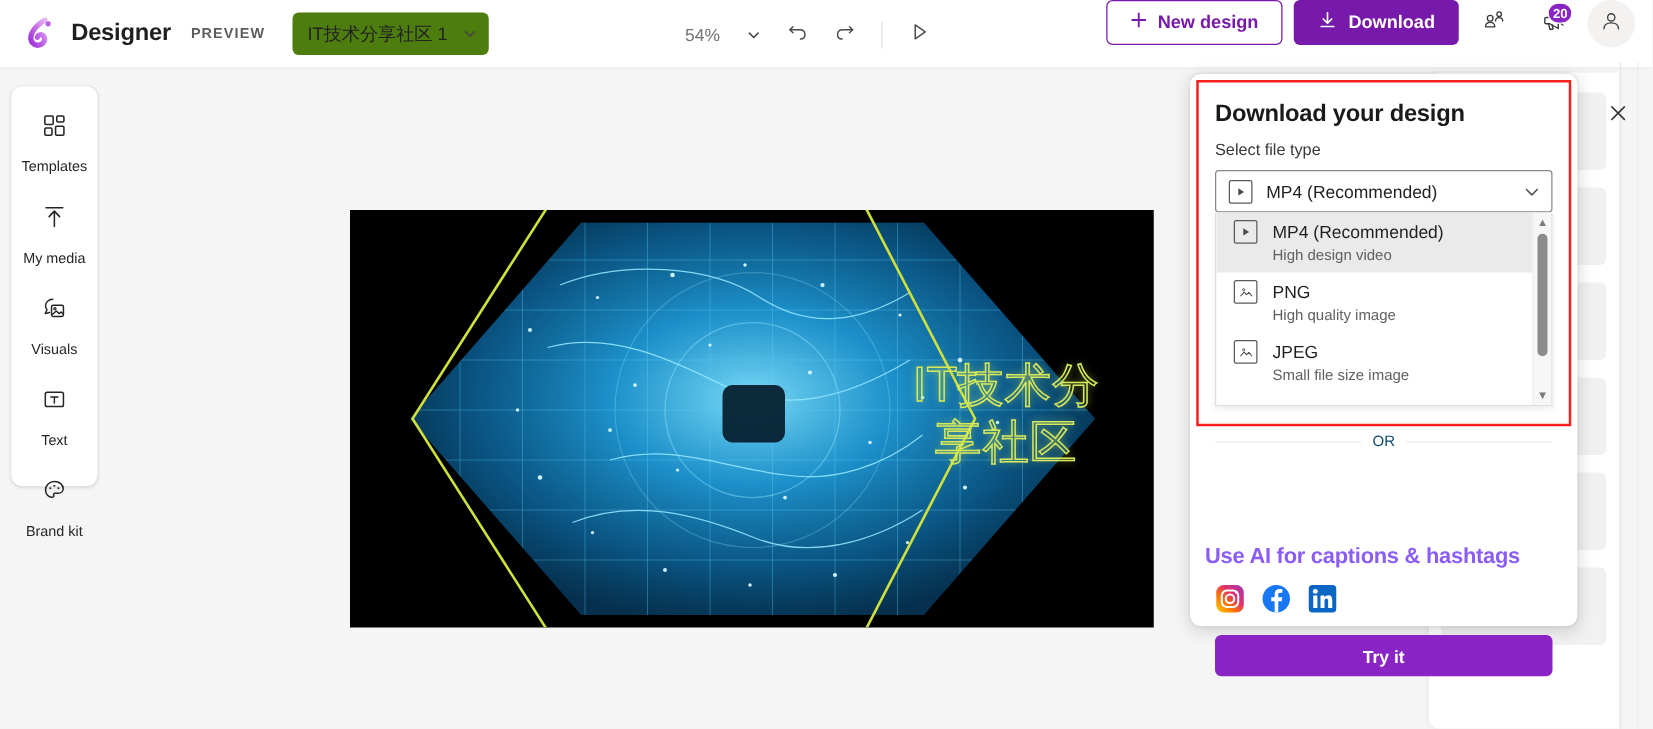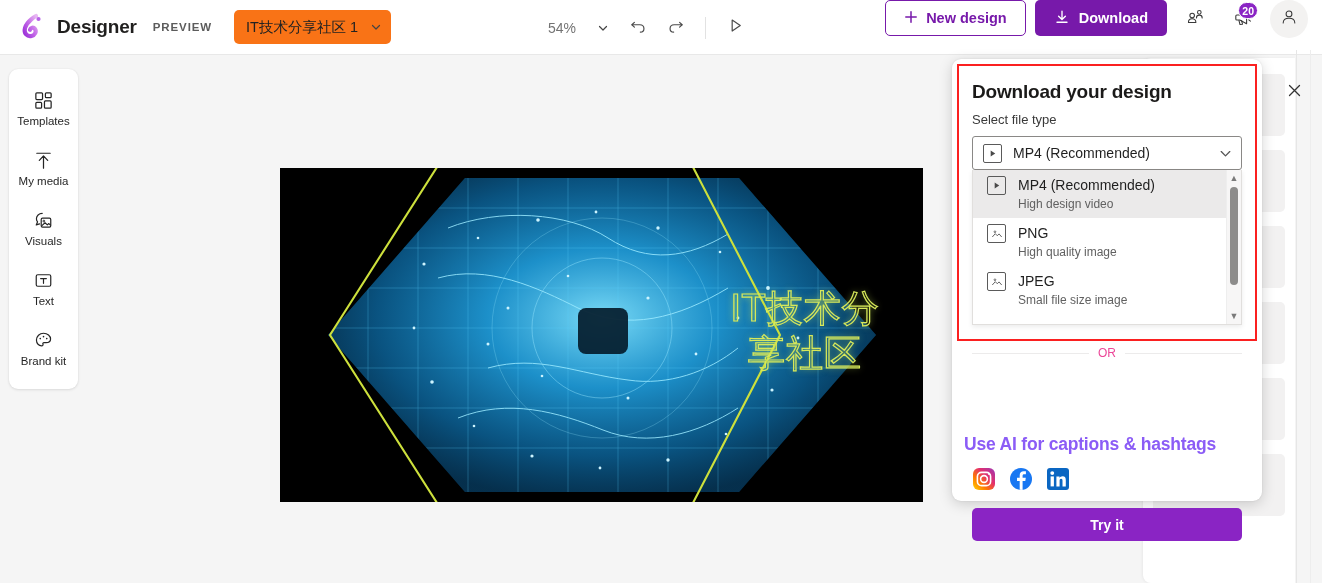--- a/index.html
+++ b/index.html
@@ -22,21 +22,21 @@
     margin-left: 7px; font-size: 19px; font-weight: 700; color: #201f1e;
     letter-spacing: -0.2px;
   }
   .preview-tag {
     margin-left: 16px; font-size: 11.5px; font-weight: 600; color: #5c5c5c;
     letter-spacing: 0.9px;
     text-align: right;
   }
   .doc-name-btn {
     margin-left: 22px; height: 34px; display: flex; align-items: center;
-    padding: 0 9px 0 12px; border-radius: 5px; background: #f97316;
+    padding: 0 9px 0 12px; border-radius: 5px; background: #4d7c0f;
     cursor: pointer;
   }
   .doc-name-text { font-size: 14.5px; color: #222; }
   .chev { margin-left: 12px; color: #444; display:flex; }
 
   .center-tools {
     position: absolute; left: 540px; top: 0; height: 55px;
     display: flex; align-items: center; gap: 4px;
   }
   .zoom-btn {
@@ -80,21 +80,21 @@
 
   
   .sidebar {
     position: absolute; left: 9px; top: 69px; width: 69px; height: 320px;
     background: #ffffff; border-radius: 9px; padding-top: 16px;
     box-shadow: 0 1px 3px rgba(0,0,0,0.10), 0 0 2px rgba(0,0,0,0.06);
     display: flex; flex-direction: column; align-items: center; gap: 15px;
   }
   .side-item {
     width: 62px; display: flex; flex-direction: column; align-items: center;
-    gap: 3px; cursor: pointer; padding: 3px 0; border-radius: 6px;
+    gap: 16px; cursor: pointer; padding: 3px 0; border-radius: 6px;
   }
   .side-icon { color: #242424; display: flex; align-items: center; justify-content: center; height: 24px; }
   .side-label { font-size: 11.5px; color: #262626; }
 
   
   .canvas-area {
     position: absolute; left: 88px; top: 56px; right: 0; bottom: 0;
     background: #f5f5f5;
   }
   .artboard {
@@ -174,21 +174,21 @@
   .dd-arrow { font-size: 9px; color: #7a7a7a; padding: 3px 0; }
   .dd-thumb {
     position: absolute; top: 17px; width: 8px; height: 98px;
     background: #8d8c8b; border-radius: 4px;
   }
   .or-row {
     position: absolute; left: 20px; right: 20px; top: 287px;
     display: flex; align-items: center; gap: 9px;
   }
   .or-line { flex: 1; height: 1px; background: #ecebeb; }
-  .or-text { font-size: 12px; color: #ec4899; }
+  .or-text { font-size: 12px; color: #0c4a6e; }
   .ai-title {
     position: absolute; left: 12px; top: 375px; font-size: 17.5px;
     font-weight: 700; color: #8b5cf6; letter-spacing: -0.2px;
   }
   .socials { position: absolute; left: 20px; top: 408px; display: flex; gap: 13px; }
   .soc { width: 24px; height: 24px; border-radius: 6px; cursor: pointer; }
   .tryit-btn {
     position: absolute; left: 20px; top: 449px; width: 270px; height: 33px;
     background: #8a24c4; color: #fff; border: none; border-radius: 5px;
     font-size: 14px; font-weight: 700; cursor: pointer;

